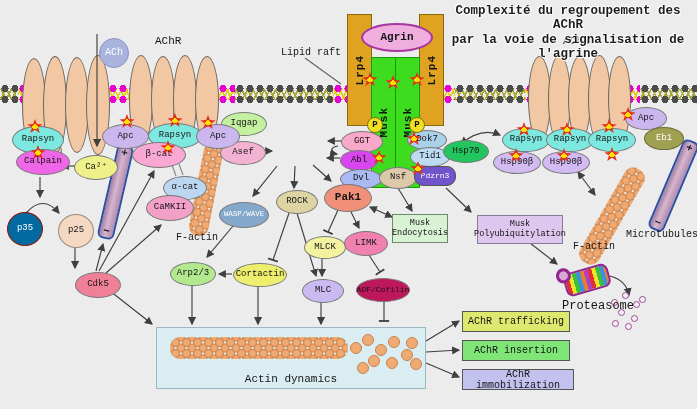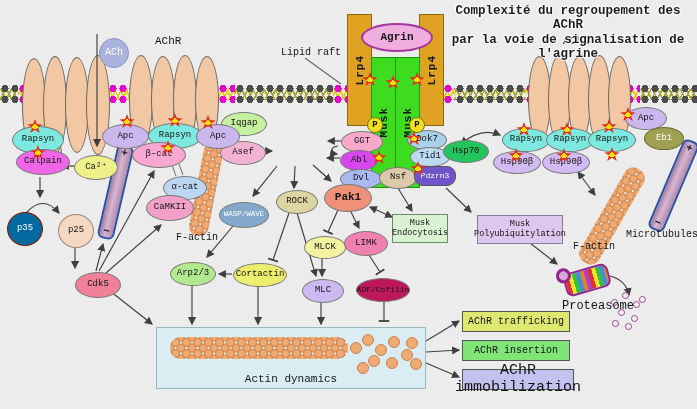--- a/index.html
+++ b/index.html
@@ -243,21 +243,21 @@
   <div class="bead" style="left:388px;top:336px;z-index:5"></div>
   <div class="bead" style="left:401px;top:349px;z-index:5"></div>
   <div class="bead" style="left:386px;top:357px;z-index:5"></div>
   <div class="bead" style="left:368px;top:355px;z-index:5"></div>
   <div class="bead" style="left:406px;top:337px;z-index:5"></div>
   <div class="bead" style="left:357px;top:362px;z-index:5"></div>
   <div class="bead" style="left:410px;top:358px;z-index:5"></div>
 
   <div class="box" style="left:462px;top:311px;width:106px;height:19px;background:#dde86e;font-size:10px">AChR trafficking</div>
   <div class="box" style="left:462px;top:340px;width:106px;height:19px;background:#7fe576;font-size:10px">AChR insertion</div>
-  <div class="box" style="left:462px;top:369px;width:110px;height:19px;background:#c3c1ee;font-size:15px">AChR immobilization</div>
+  <div class="box" style="left:462px;top:369px;width:110px;height:19px;background:#c3c1ee;font-size:10px">AChR immobilization</div>
 
   <div class="star" style="left:27px;top:119px"></div>
   <div class="star" style="left:30px;top:145px"></div>
   <div class="star" style="left:119px;top:114px"></div>
   <div class="star" style="left:167px;top:113px"></div>
   <div class="star" style="left:160px;top:140px"></div>
   <div class="star" style="left:200px;top:115px"></div>
   <div class="star" style="left:362px;top:72px"></div>
   <div class="star" style="left:385px;top:75px"></div>
   <div class="star" style="left:409px;top:72px"></div>

